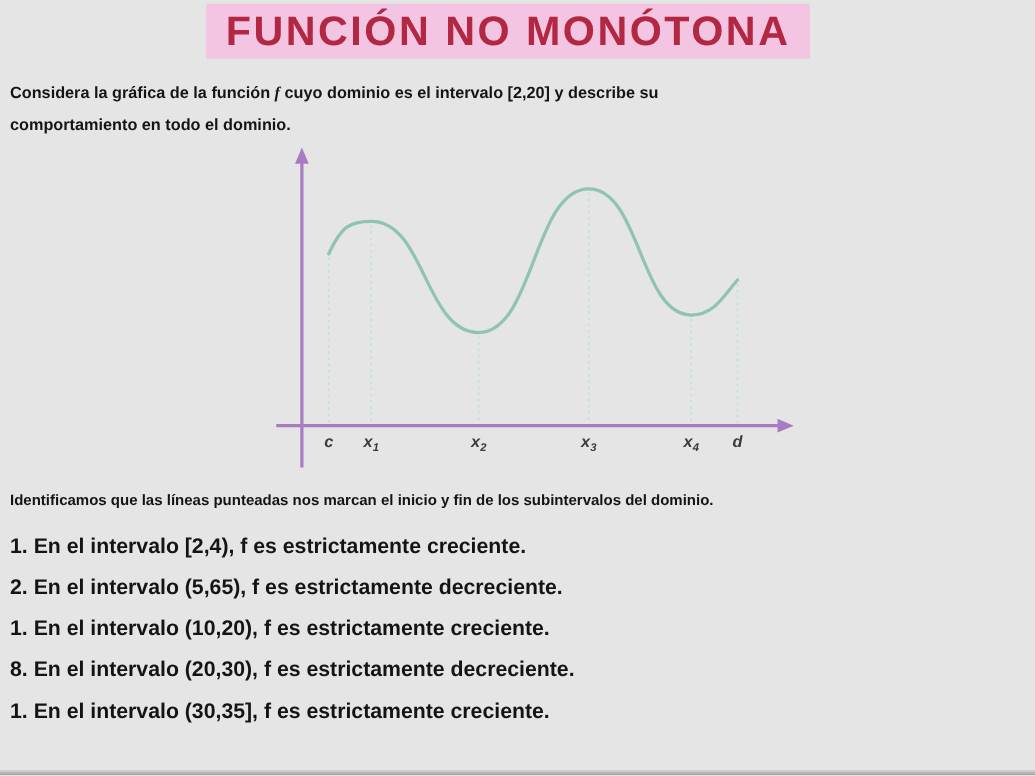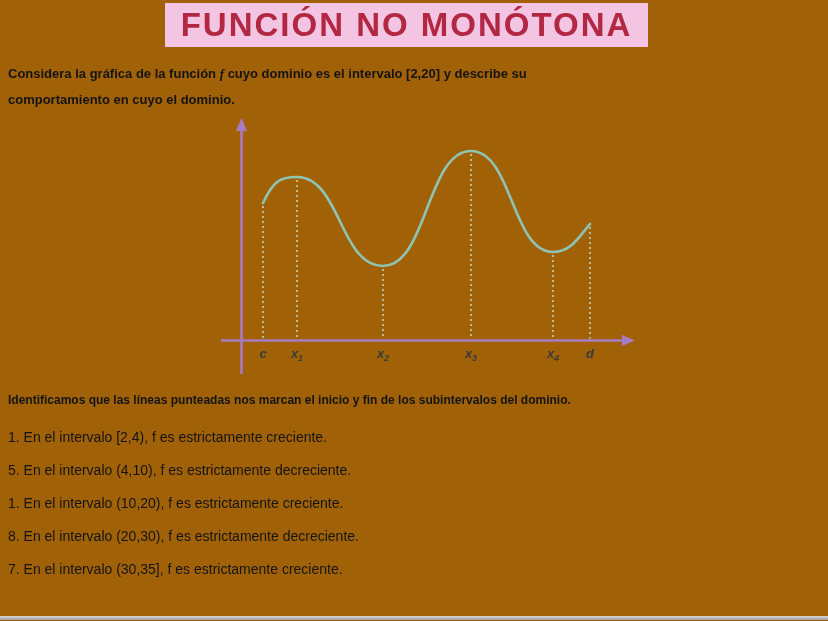--- a/index.html
+++ b/index.html
@@ -1,17 +1,17 @@
 <!DOCTYPE html>
 <html><head>
 <meta charset="utf-8">
 <style>
   html,body{margin:0;padding:0;background:#ffffff;}
   .page{
-    position:relative;width:828px;height:621px;background:#a16207;overflow:hidden;
+    position:relative;width:828px;height:621px;background:#e5e5e5;overflow:hidden;
     font-family:"Liberation Sans",sans-serif;color:#141414;
   }
   .banner{
     position:absolute;left:165px;top:3px;width:483px;height:44px;
     display:flex;align-items:center;justify-content:center;
   }
   .banner .title{
     font-size:33px;font-weight:bold;letter-spacing:2px;white-space:nowrap;
   }
   .intro{
@@ -19,37 +19,37 @@
     font-size:13px;line-height:26px;font-weight:600;
   }
   .intro .fvar{font-style:italic;font-family:"Liberation Serif",serif;font-weight:bold;}
   .chart-wrap{position:absolute;left:198px;top:110px;width:452px;height:272px;}
   svg text{font-family:"Liberation Sans",sans-serif;}
   .note{
     position:absolute;left:8px;top:393px;width:812px;
     font-size:12px;font-weight:600;
   }
   .list{position:absolute;left:8px;top:427px;width:812px;}
-  .list .item{font-size:14px;font-weight:400;line-height:20px;margin-bottom:13px;}
+  .list .item{font-size:17px;font-weight:700;line-height:20px;margin-bottom:13px;}
   .footer{position:absolute;left:0;top:574px;width:828px;height:44px;}
   .bottom-line{position:absolute;left:0;top:616px;width:828px;height:4px;
     background:linear-gradient(#d6d6d6,#9f9f9f);}
 </style>
 </head>
 <body>
 
 <div class="page">
 
   <div class="banner" style="background: rgb(244, 197, 226);">
     <span class="title" style="color: rgb(178, 39, 66);">FUNCIÓN NO MONÓTONA</span>
   </div>
 
   <div class="intro">
     <span>Considera la gráfica de la función </span><span class="fvar">f</span><span> cuyo dominio es el intervalo [2,20] y describe su</span><br>
-    <span>comportamiento en cuyo el dominio.</span>
+    <span>comportamiento en todo el dominio.</span>
   </div>
 
   <div class="chart-wrap">
     <svg id="chart" width="452" height="272" viewBox="198 110 452 272">
         <line x1="263" y1="206" x2="263" y2="338.5" stroke="#c2e2d8" stroke-width="1.4" stroke-dasharray="2 3"></line>
         <line x1="297" y1="180" x2="297" y2="338.5" stroke="#c2e2d8" stroke-width="1.4" stroke-dasharray="2 3"></line>
         <line x1="383" y1="269" x2="383" y2="338.5" stroke="#c2e2d8" stroke-width="1.4" stroke-dasharray="2 3"></line>
         <line x1="471" y1="154" x2="471" y2="338.5" stroke="#c2e2d8" stroke-width="1.4" stroke-dasharray="2 3"></line>
         <line x1="553" y1="255" x2="553" y2="338.5" stroke="#c2e2d8" stroke-width="1.4" stroke-dasharray="2 3"></line>
         <line x1="590" y1="227" x2="590" y2="338.5" stroke="#c2e2d8" stroke-width="1.4" stroke-dasharray="2 3"></line>
@@ -64,24 +64,24 @@
         <text x="471" y="357.5" text-anchor="middle" font-style="italic" font-weight="bold" font-size="13" fill="#3b3b3b"><tspan>x</tspan><tspan dy="3.5" font-size="9">3</tspan></text>
         <text x="553" y="357.5" text-anchor="middle" font-style="italic" font-weight="bold" font-size="13" fill="#3b3b3b"><tspan>x</tspan><tspan dy="3.5" font-size="9">4</tspan></text>
         <text x="590" y="357.5" text-anchor="middle" font-style="italic" font-weight="bold" font-size="13" fill="#3b3b3b"><tspan>d</tspan></text>
       </svg>
   </div>
 
   <div class="note">Identificamos que las líneas punteadas nos marcan el inicio y fin de los subintervalos del dominio.</div>
 
   <div class="list">
     <div class="item">1. En el intervalo [2,4), f es estrictamente creciente.</div>
-    <div class="item">5. En el intervalo (4,10), f es estrictamente decreciente.</div>
+    <div class="item">2. En el intervalo (5,65), f es estrictamente decreciente.</div>
     <div class="item">1. En el intervalo (10,20), f es estrictamente creciente.</div>
     <div class="item">8. En el intervalo (20,30), f es estrictamente decreciente.</div>
-    <div class="item">7. En el intervalo (30,35], f es estrictamente creciente.</div>
+    <div class="item">1. En el intervalo (30,35], f es estrictamente creciente.</div>
   </div>
 
   <div class="footer">
 
     
 
     
 
     
 

